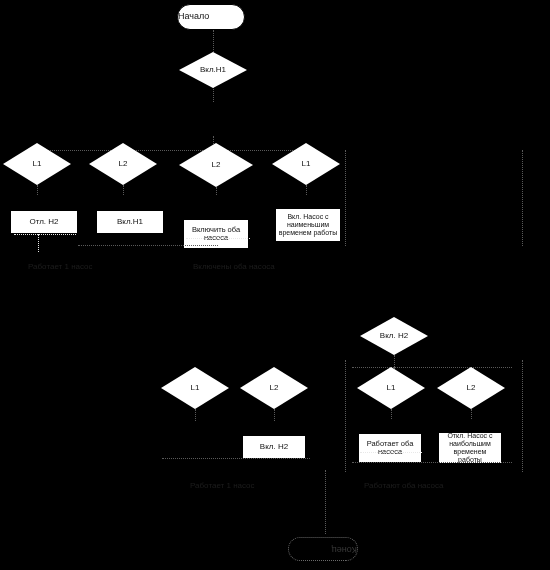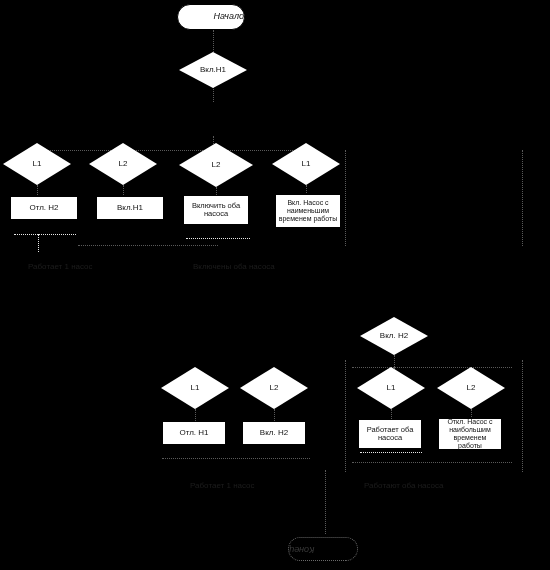--- a/index.html
+++ b/index.html
@@ -4,29 +4,29 @@
 <style>
   html,body{margin:0;padding:0;background:#000;}
   body{width:550px;height:570px;position:relative;overflow:hidden;
        font-family:"Liberation Sans","DejaVu Sans",sans-serif;}
   #canvas{position:absolute;left:0;top:0;width:550px;height:570px;}
 
   .node{position:absolute;box-sizing:border-box;}
 
   
   .term{background:#fff;border:1px solid #000;border-radius:14px;
-        display:flex;align-items:center;justify-content:flex-end;
-        color:#111;text-align:center;line-height:1.05;font-style:italic;}
+        display:flex;align-items:center;justify-content:flex-start;
+        color:#111;text-align:center;line-height:1.05;}
   .term.dark{background:#000;border:1px dotted #6a6a6a;color:#3a3a3a;
              transform:rotate(180deg);}
 
   
   .rect{background:#fff;border:1px solid #000;
         display:flex;align-items:center;justify-content:center;
-        color:#111;text-align:center;line-height:1.12;}
+        color:#111;text-align:center;line-height:1.12;margin-top:14px;}
 
   
   .dia{display:flex;align-items:center;justify-content:center;}
   .dia .shape{position:absolute;left:0;top:0;width:100%;height:100%;
        background:#fff;clip-path:polygon(50% 0,100% 50%,50% 100%,0 50%);}
   .dia .txt{position:relative;z-index:2;color:#111;text-align:center;
        line-height:1.05;}
 
   
   .sh{position:absolute;z-index:0;pointer-events:none;
@@ -106,21 +106,21 @@
   <div class="node rect" style="left:10px;top:196px;width:68px;height:24px;font-size:8px;">
     <span>Отл. Н2</span>
   </div>
 
   <div class="sh r" style="left:99px;top:199px;width:68px;height:24px;"></div>
   <div class="node rect" style="left:96px;top:196px;width:68px;height:24px;font-size:8px;">
     <span>Вкл.Н1</span>
   </div>
 
   <div class="sh r" style="left:186px;top:198px;width:66px;height:30px;"></div>
-  <div class="node rect" style="left:183px;top:195px;width:66px;height:30px;font-size:7.5px;padding:0 3px;">
+  <div class="node rect" style="left:183px;top:205px;width:66px;height:30px;font-size:7.5px;padding:0 3px;">
     <span>Включить оба насоса</span>
   </div>
 
   <div class="sh r" style="left:278px;top:197px;width:66px;height:34px;"></div>
   <div class="node rect" style="left:275px;top:194px;width:66px;height:34px;font-size:7px;padding:0 2px;">
     <span>Вкл. Насос с наименьшим временем работы</span>
   </div>
 
   <div class="hline f" style="left:14px;top:234px;width:62px;"></div>
   <div class="vline f" style="left:38px;top:234px;height:18px;"></div>
@@ -167,23 +167,20 @@
     <div class="shape"></div>
     <span class="txt" style="font-size:8px;">L2</span>
   </div>
 
   <div class="vline" style="left:195px;top:409px;height:12px;"></div>
   <div class="vline" style="left:274px;top:409px;height:12px;"></div>
   <div class="vline" style="left:391px;top:409px;height:10px;"></div>
   <div class="vline" style="left:471px;top:409px;height:10px;"></div>
 
   <div class="sh r" style="left:165px;top:424px;width:64px;height:24px;"></div>
-  <div class="node rect" style="left:162px;top:421px;width:64px;height:24px;font-size:8px;">
-    <span>Отл. Н1</span>
-  </div>
 
   <div class="sh r" style="left:245px;top:424px;width:64px;height:24px;"></div>
   <div class="node rect" style="left:242px;top:421px;width:64px;height:24px;font-size:8px;">
     <span>Вкл. Н2</span>
   </div>
 
   <div class="sh r" style="left:361px;top:422px;width:64px;height:30px;"></div>
   <div class="node rect" style="left:358px;top:419px;width:64px;height:30px;font-size:7.5px;padding:0 2px;">
     <span>Работает оба насоса</span>
   </div>

